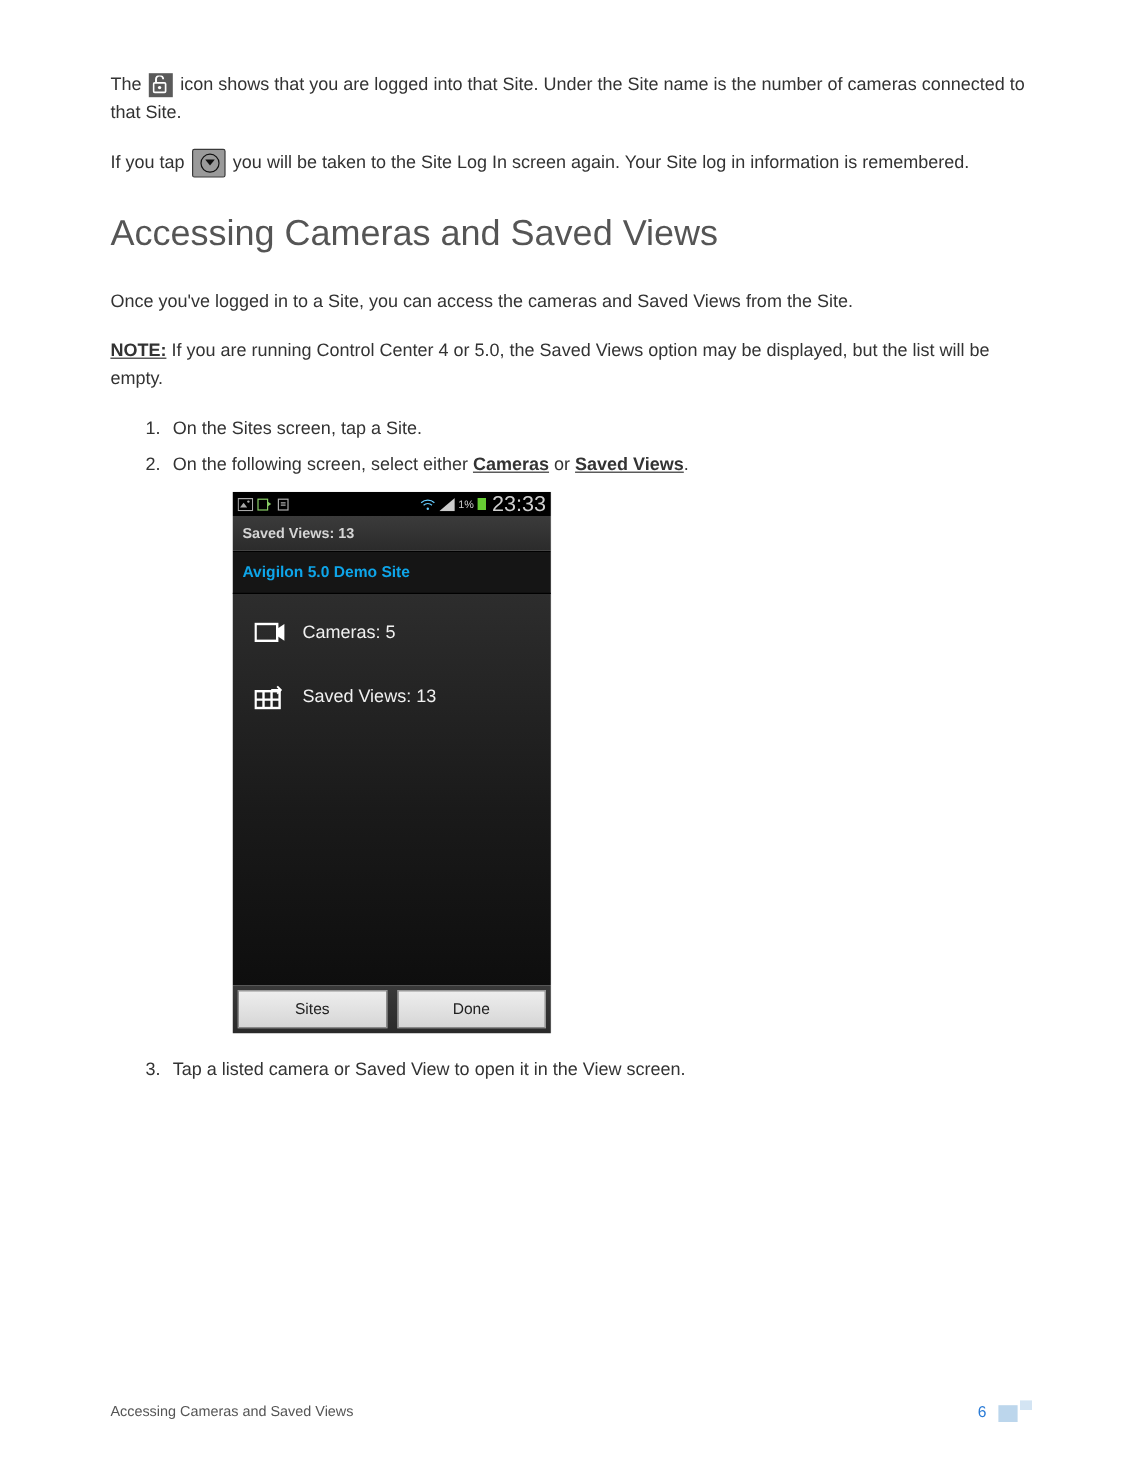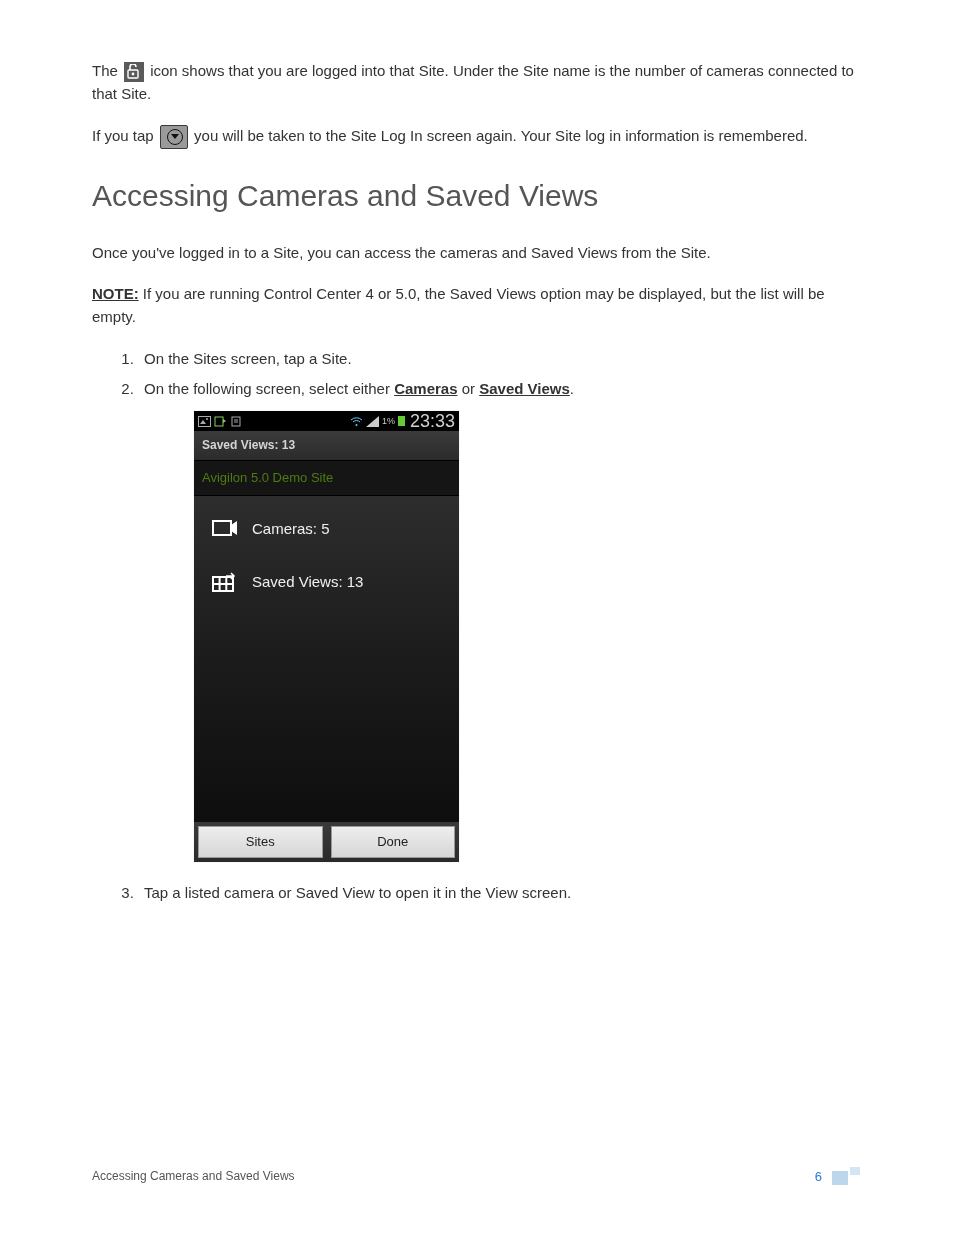--- a/index.html
+++ b/index.html
@@ -94,23 +94,23 @@
   .titlebar {
     background: linear-gradient(#3b3b3b,#2b2b2b);
     color:#d5d5d5;
     font-size:12px;
     font-weight:bold;
     padding:4px 8px;
     border-bottom:1px solid #000;
   }
   .subtitle {
     background:#151515;
-    color:#4d7c0f;
+    color:#0ea5e9;
     font-size:13px;
-    font-weight:normal;
+    font-weight:bold;
     padding:6px 8px;
     border-bottom:1px solid #000;
   }
   .phone-body {
     background: linear-gradient(180deg,#2d2d2d 0%,#1a1a1a 55%,#0e0e0e 100%);
     height: 320px;
     padding-top:6px;
   }
   .menu-item {
     display:flex;

